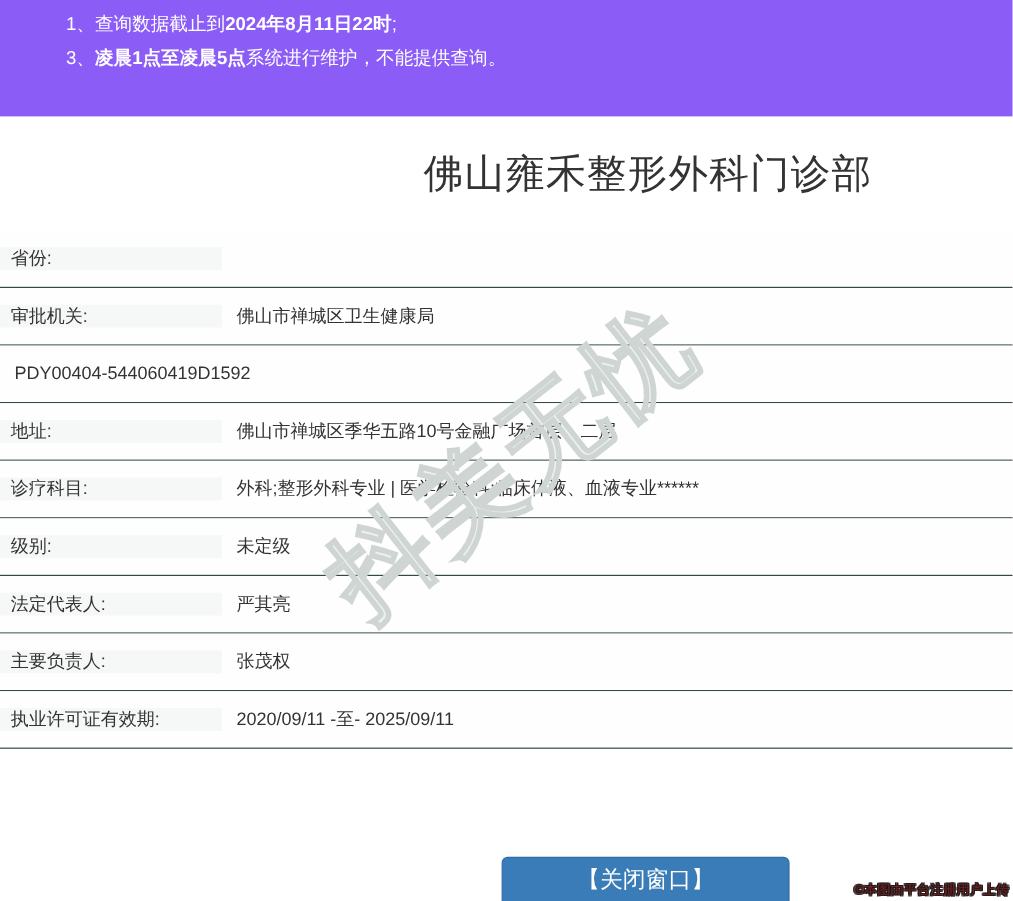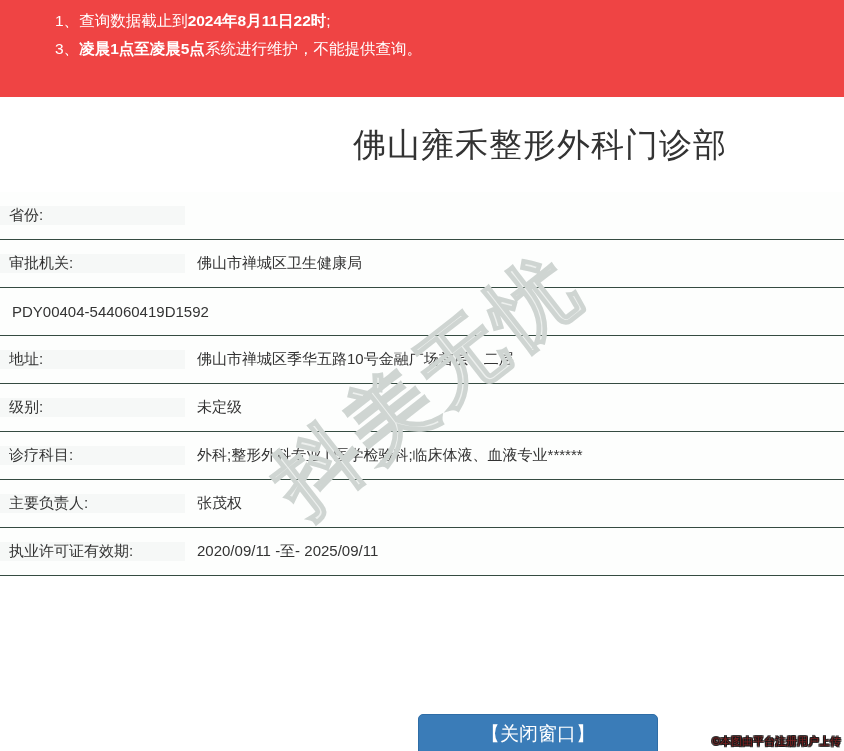--- a/index.html
+++ b/index.html
@@ -9,21 +9,21 @@
     position: relative;
     width: 844px;
     height: 751px;
     overflow: hidden;
     background: #fff;
   }
   
   .banner {
     width: 100%;
     height: 97px;
-    background: #ef4444;
+    background: #8b5cf6;
     color: #fff;
     padding: 7px 10px 0 55px;
     font-size: 15.5px;
   }
   .notice-line {
     line-height: 28px;
     white-space: nowrap;
   }
   .notice-line b { font-weight: bold; }
   
@@ -139,26 +139,30 @@
       <div class="cell-value">佛山市禅城区卫生健康局</div>
     </div>
     <div class="info-row">
       <div class="cell-value">PDY00404-544060419D1592</div>
     </div>
     <div class="info-row">
       <div class="cell-label">地址:</div>
       <div class="cell-value">佛山市禅城区季华五路10号金融广场首层、二层</div>
     </div>
     <div class="info-row">
+      <div class="cell-label">诊疗科目:</div>
+      <div class="cell-value">外科;整形外科专业 | 医学检验科;临床体液、血液专业******</div>
+    </div>
+    <div class="info-row">
       <div class="cell-label">级别:</div>
       <div class="cell-value">未定级</div>
     </div>
     <div class="info-row">
-      <div class="cell-label">诊疗科目:</div>
-      <div class="cell-value">外科;整形外科专业 | 医学检验科;临床体液、血液专业******</div>
+      <div class="cell-label">法定代表人:</div>
+      <div class="cell-value">严其亮</div>
     </div>
     <div class="info-row">
       <div class="cell-label">主要负责人:</div>
       <div class="cell-value">张茂权</div>
     </div>
     <div class="info-row">
       <div class="cell-label">执业许可证有效期:</div>
       <div class="cell-value">2020/09/11 -至- 2025/09/11</div>
     </div>
   </div>

